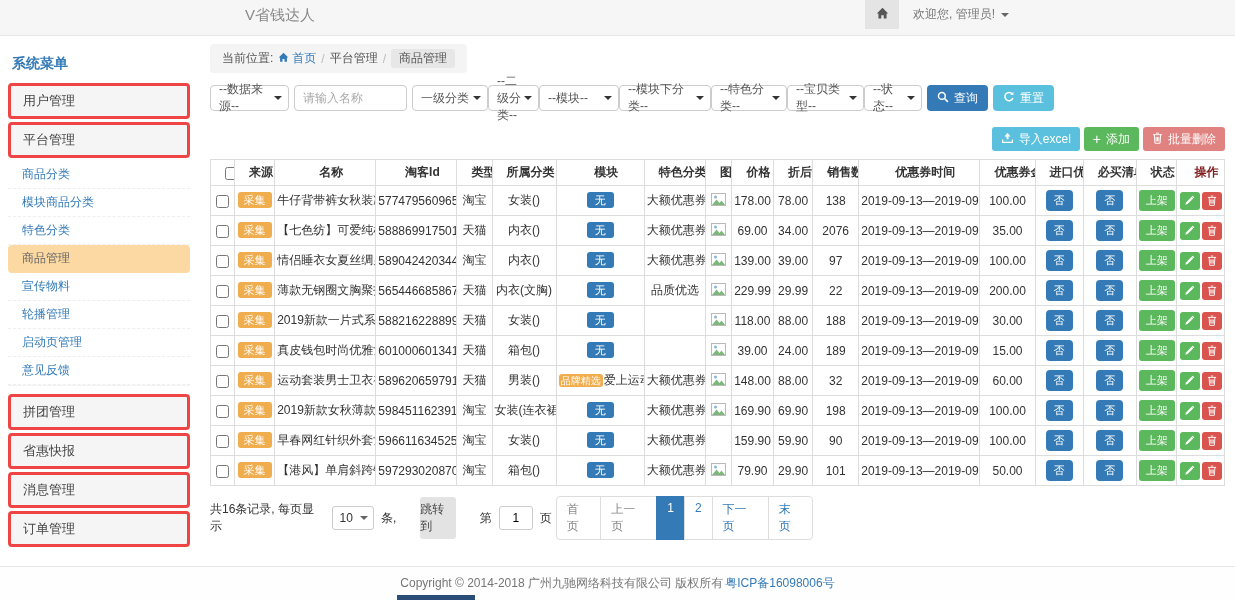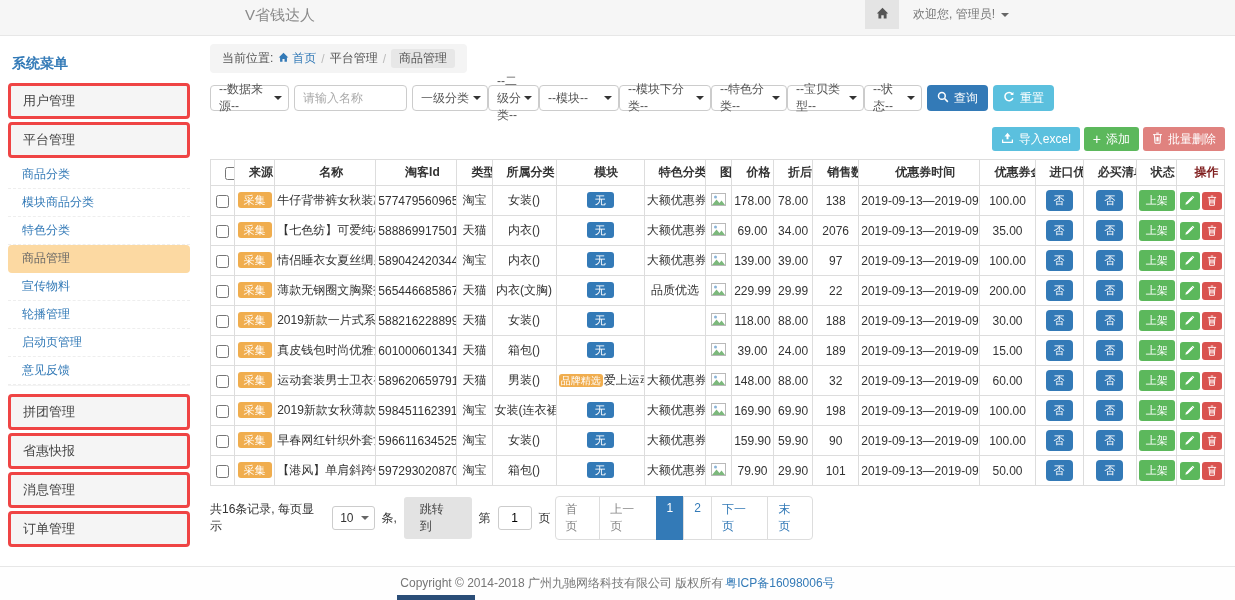--- a/index.html
+++ b/index.html
@@ -59,21 +59,21 @@
   .pill-status { background:#5cb85c; color:#fff; border-radius:3px; padding:3px 7px; font-size:11px; cursor:pointer; display:inline-block; }
   .opbtn { display:inline-flex; width:20px; height:18px; border-radius:3px; align-items:center;
     justify-content:center; margin:0 1px; cursor:pointer; color:#fff; vertical-align:middle; }
   .opbtn.edit { background:#5cb85c; }
   .opbtn.del { background:#d9534f; }
   input[type=checkbox] { width:13px; height:13px; margin:0; vertical-align:middle; }
   
   .pagination { margin-top:10px; display:flex; align-items:center; gap:4px; color:#333; }
   .pp-select { height:24px; border:1px solid #ccc; border-radius:3px; display:inline-flex;
     align-items:center; gap:7px; padding:0 5px 0 7px; margin:0 3px; cursor:pointer; background:#fff; }
-  .jump-btn { background:#e3e3e3; border-radius:3px; padding:4px 16px; color:#444; cursor:pointer; margin:0 3px; }
+  .jump-btn { background:#e3e3e3; border-radius:3px; padding:4px 0; color:#444; cursor:pointer; margin:0 20px; }
   .jump-input { width:34px; height:24px; border:1px solid #ccc; border-radius:3px; text-align:center; font-size:12px; font-family:inherit; margin:0 3px; }
   .pager { display:flex; margin-left:auto; margin-right:412px; }
   .page-btn { border:1px solid #ddd; background:#fff; color:#337ab7; padding:4px 10px; margin-left:-1px; cursor:pointer; }
   .page-btn:first-child { border-radius:4px 0 0 4px; margin-left:0; }
   .page-btn:last-child { border-radius:0 4px 4px 0; }
   .page-btn.muted { color:#888; }
   .page-btn.active { background:#337ab7; border-color:#337ab7; color:#fff; }
   
   .footer { position:absolute; left:0; right:0; bottom:0; height:34px; background:#fefefe;
     border-top:1px solid #e7e7e7; display:flex; align-items:center; justify-content:center; gap:2px; color:#767676; }

